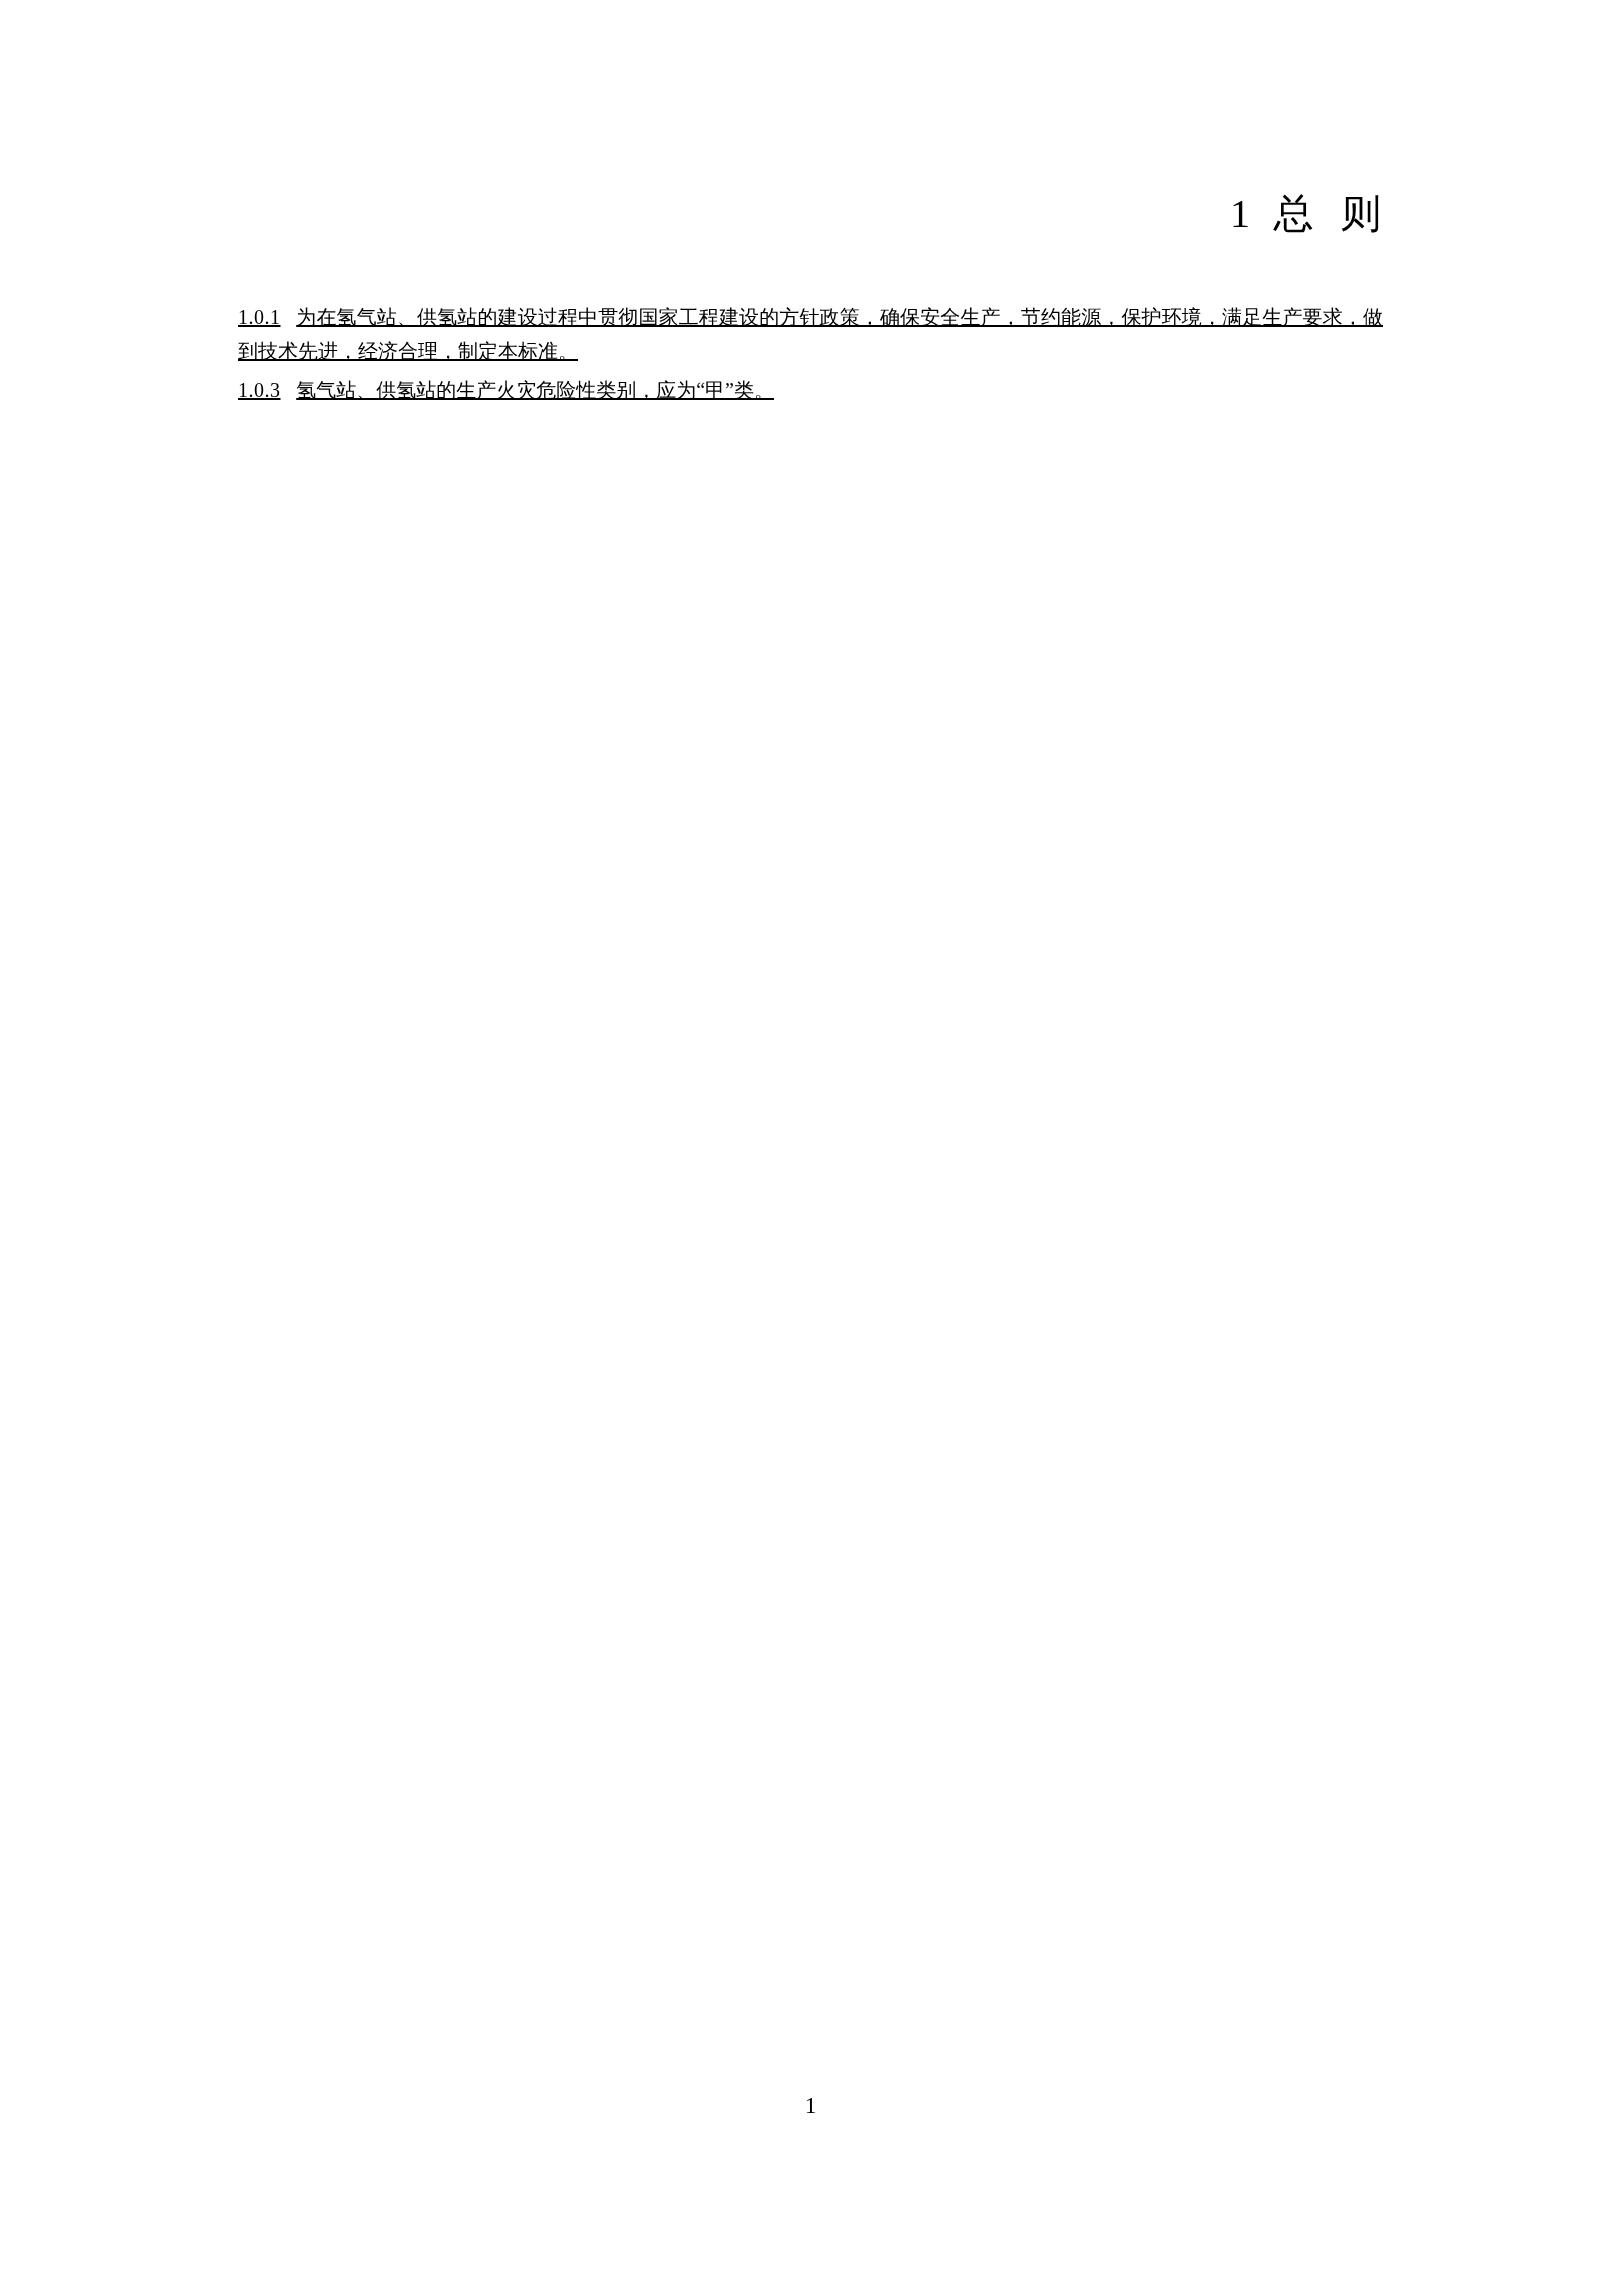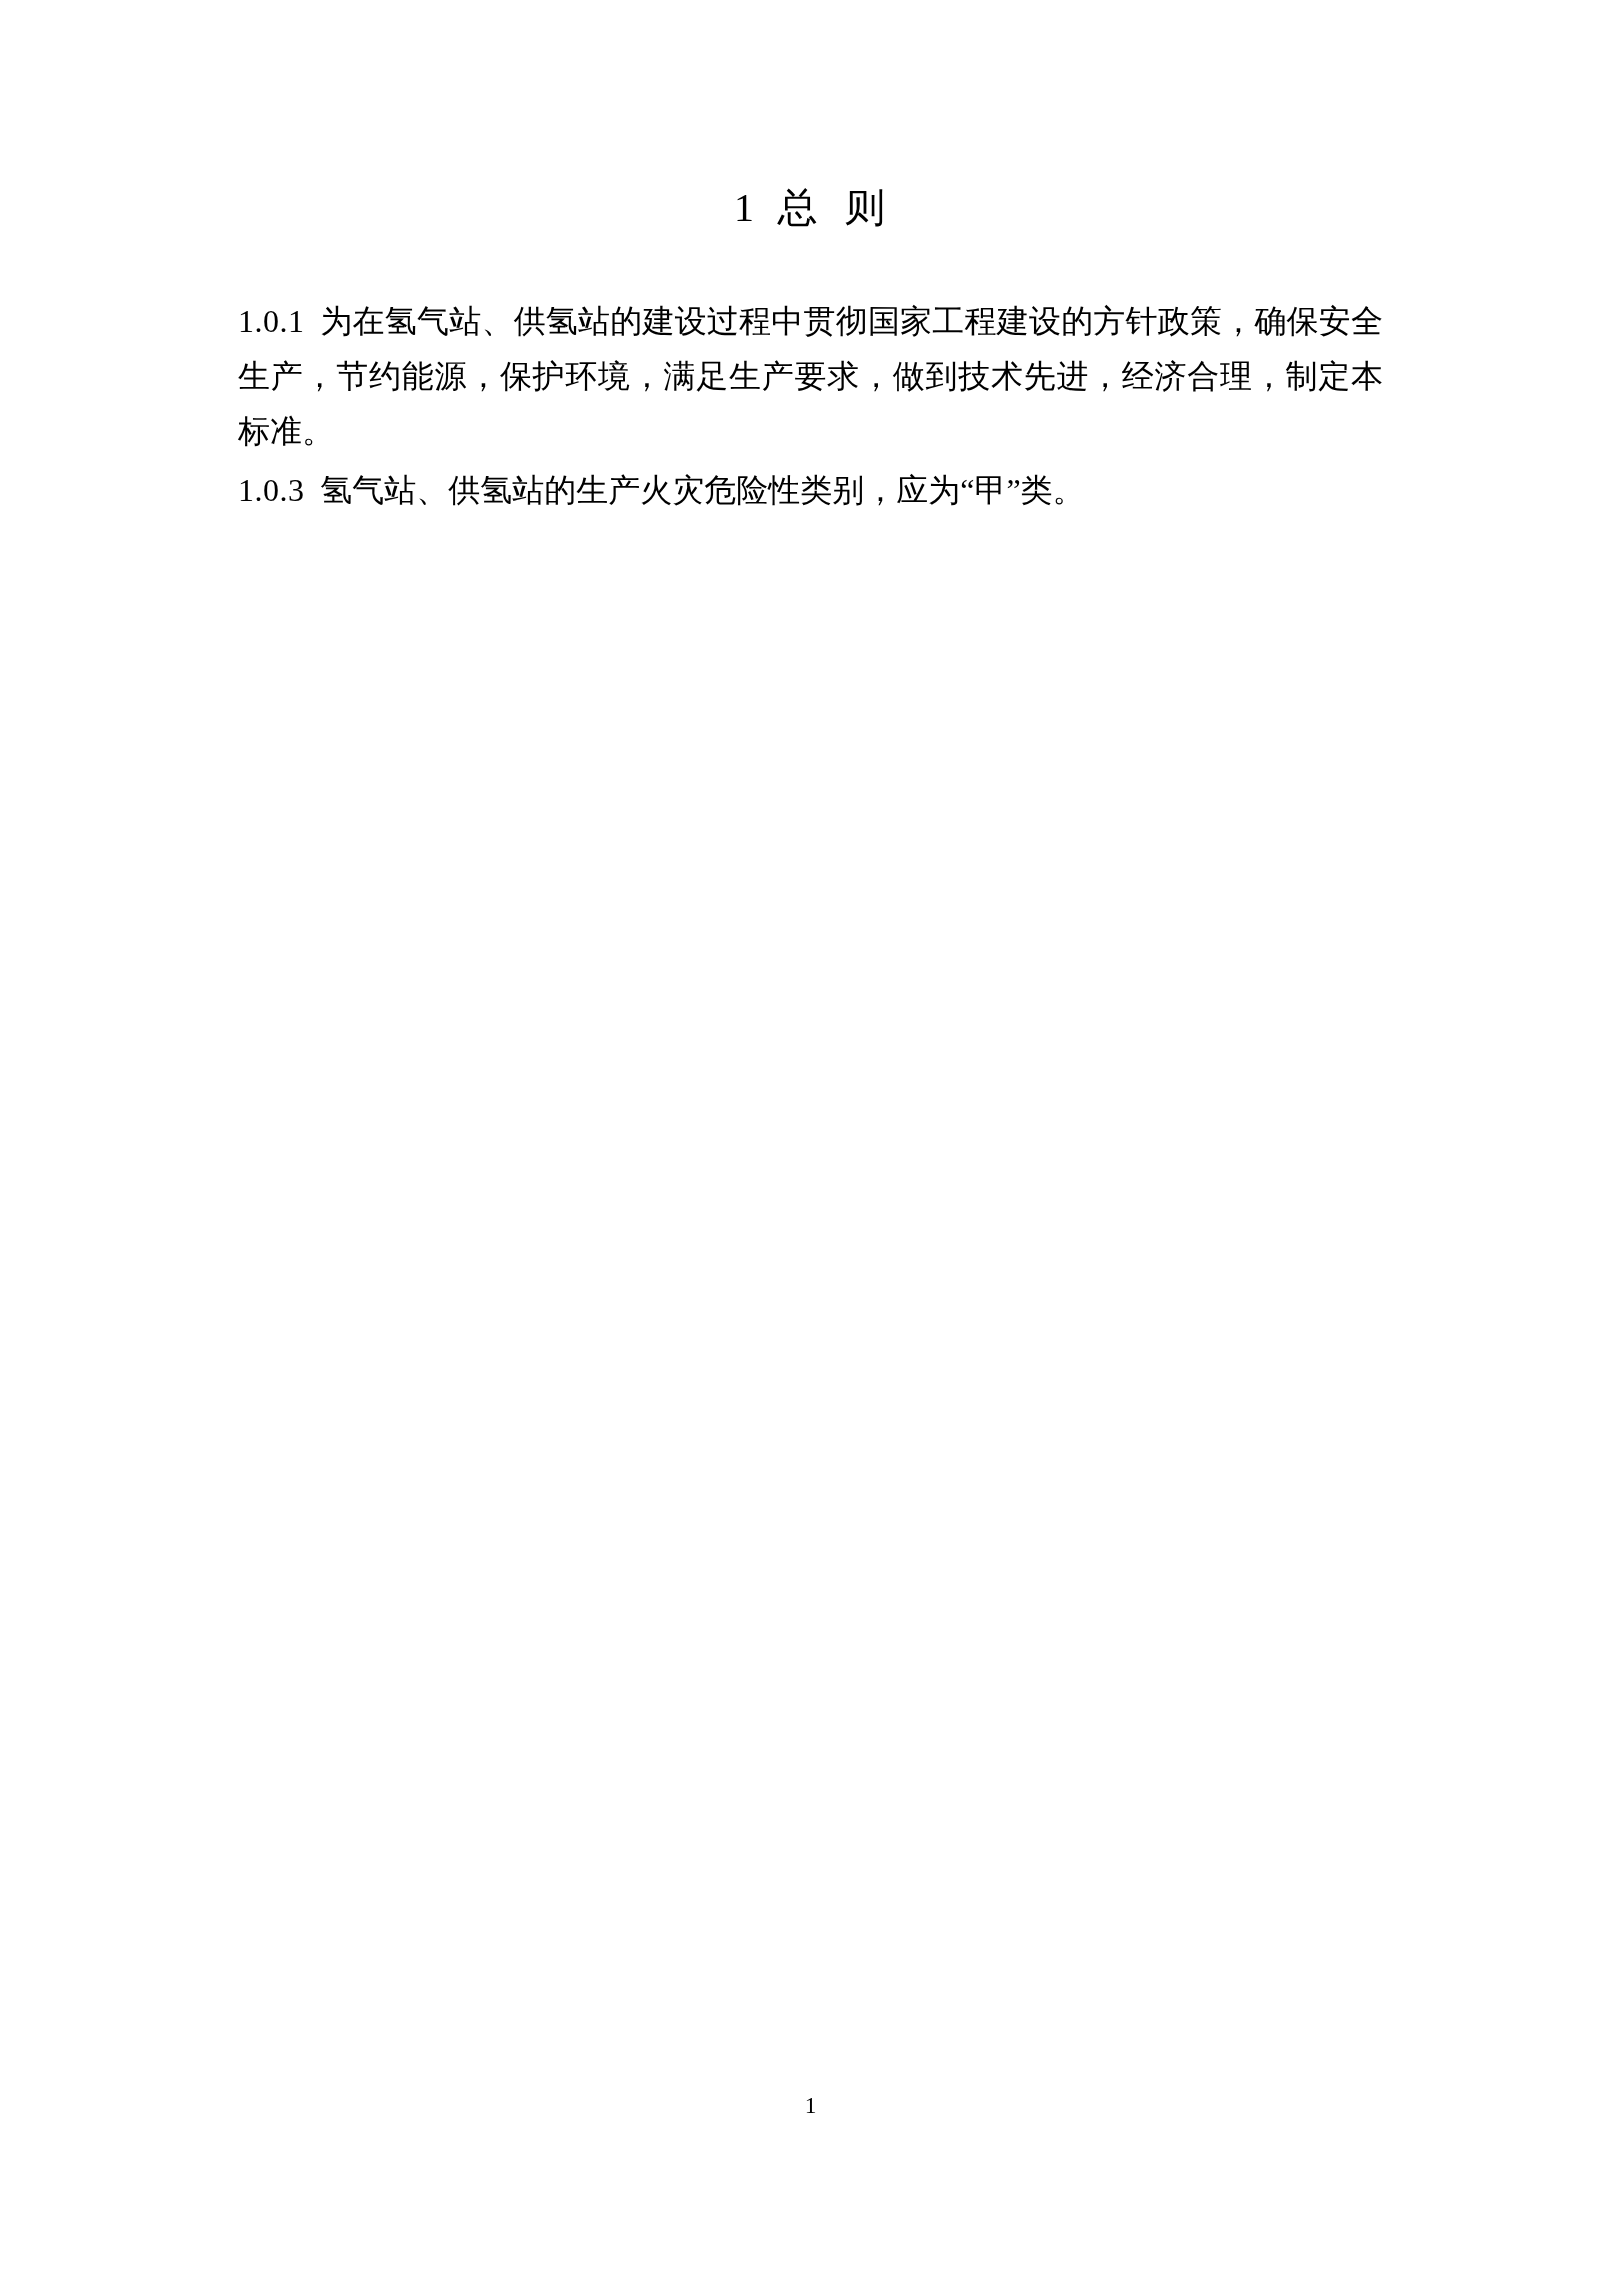--- a/index.html
+++ b/index.html
@@ -24,40 +24,41 @@
     box-sizing: border-box;
     padding: 0;
   }
   .content {
     position: absolute;
     left: 238px;
     top: 172px;
     width: 1145px;
   }
   .chapter-title {
-    text-align: center;
+    text-align: right;
     font-size: 40px;
     letter-spacing: 2px;
-    margin: 8px 0 59px 0;
+    margin: 14px 0 59px 0;
     font-weight: normal;
     font-family: "Liberation Serif", "DejaVu Serif", serif;
   }
   .chapter-title .num {
     margin-right: 21.6px;
   }
   .chapter-title .zong {
     margin-right: 25.5px;
   }
   p.para {
     margin: 0 0 3.9px 0;
-    font-size: 32px;
+    font-size: 20px;
     line-height: 1.72;
     text-align: justify;
     text-justify: inter-ideograph;
     font-family: "Liberation Serif", "DejaVu Serif", serif;
+    text-decoration: underline;
   }
   p.para .label {
     margin-right: 15.7px;
     letter-spacing: 0.5px;
   }
   p.indent {
     text-indent: 63px;
   }
   .footer {
     position: absolute;

